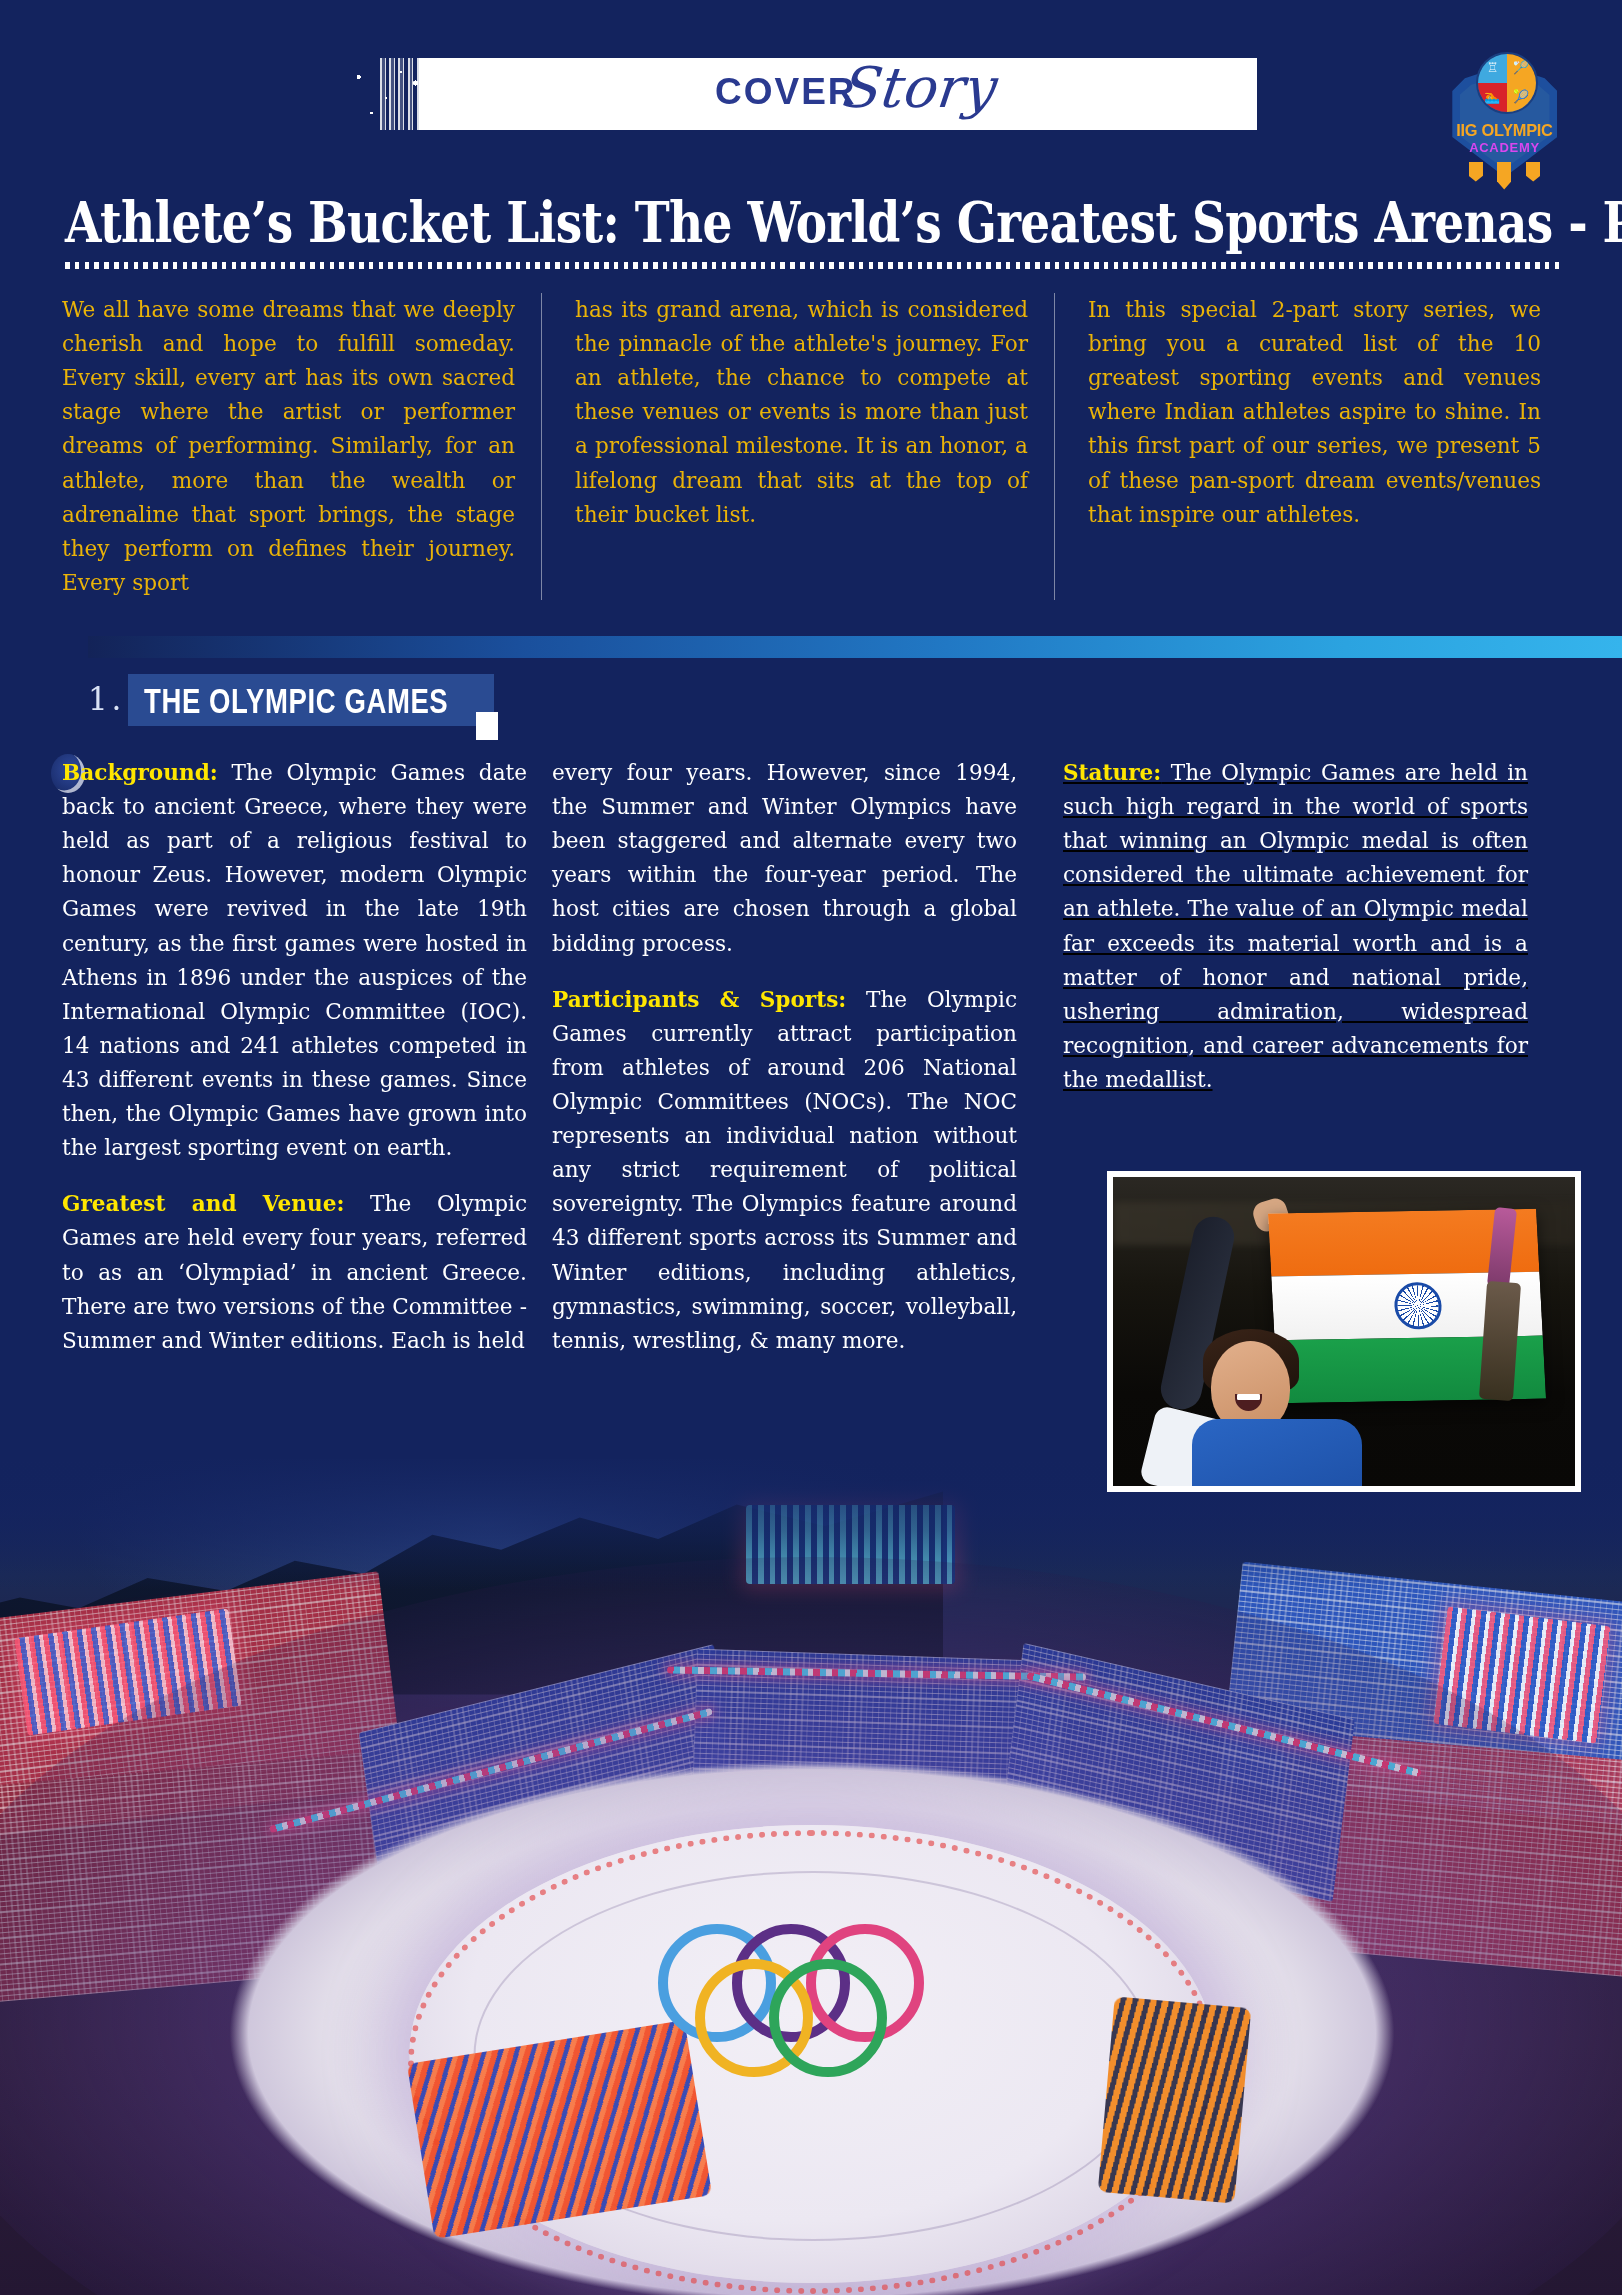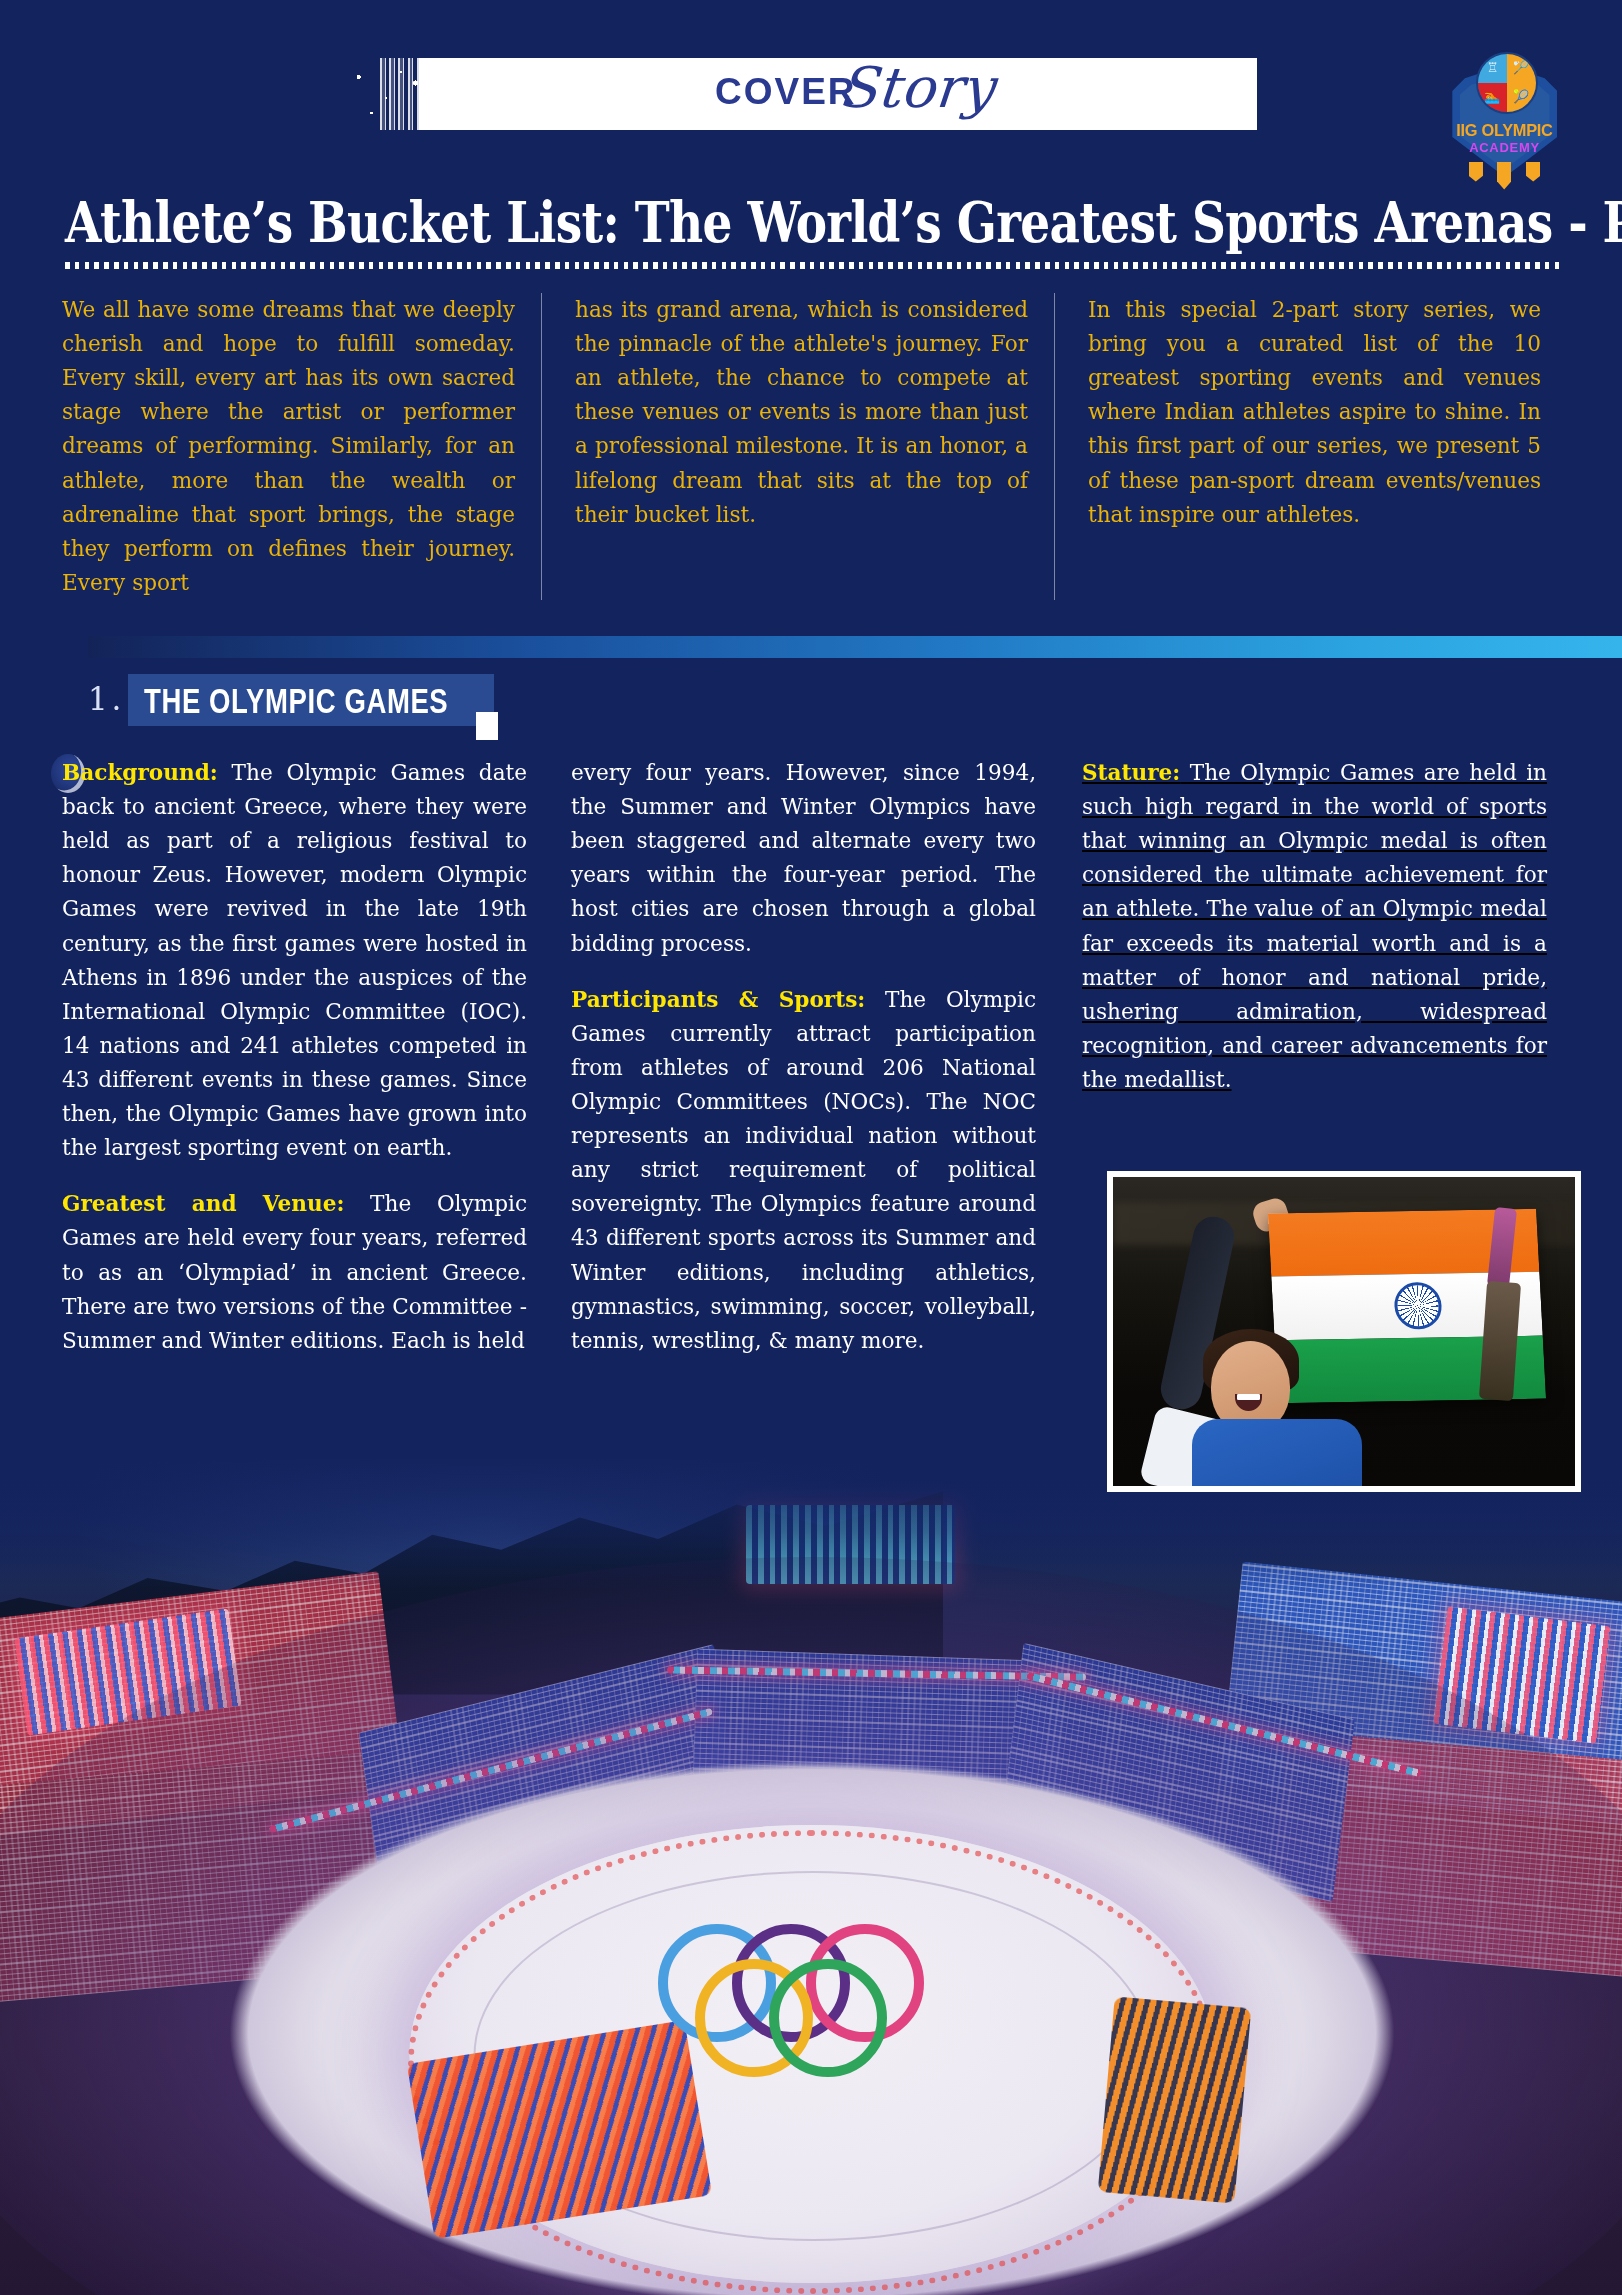--- a/index.html
+++ b/index.html
@@ -163,21 +163,21 @@
   .sec-title{
     position:absolute;left:144px;top:677px;height:48px;display:flex;align-items:center;
     font-family:"Liberation Sans",sans-serif;font-weight:bold;font-size:32px;color:#ffffff;
     letter-spacing:0.7px;transform:scaleX(.86) scaleY(1.12);transform-origin:left center;
   }
   .sec-square{position:absolute;left:476px;top:712px;width:22px;height:27.5px;background:#ffffff;}
 
   
   .body-cols{position:absolute;left:62px;top:756px;width:1518px;display:flex;}
   .bcol{width:465px;padding-right:25px;}
-  .bcol2{margin-left:19px;}
+  .bcol2{margin-left:0;}
   .bcol3{margin-left:21px;text-decoration:underline;}
   .bcol p{
     margin:0 0 22px 0;color:#ffffff;font-size:21.6px;line-height:1.58;text-align:justify;
     font-family:"DejaVu Serif",serif;
   }
   .lead{color:#ffe600;font-weight:bold;}
   .dot-decor{
     position:absolute;left:51px;top:754px;width:34px;height:39px;border-radius:50%;
     background:radial-gradient(circle at 60% 40%,#2f4a9c 0%,#1d3173 70%,#16265c 100%);
     box-shadow:inset -3.9px -2.6px 0 rgba(255,255,255,.65);

